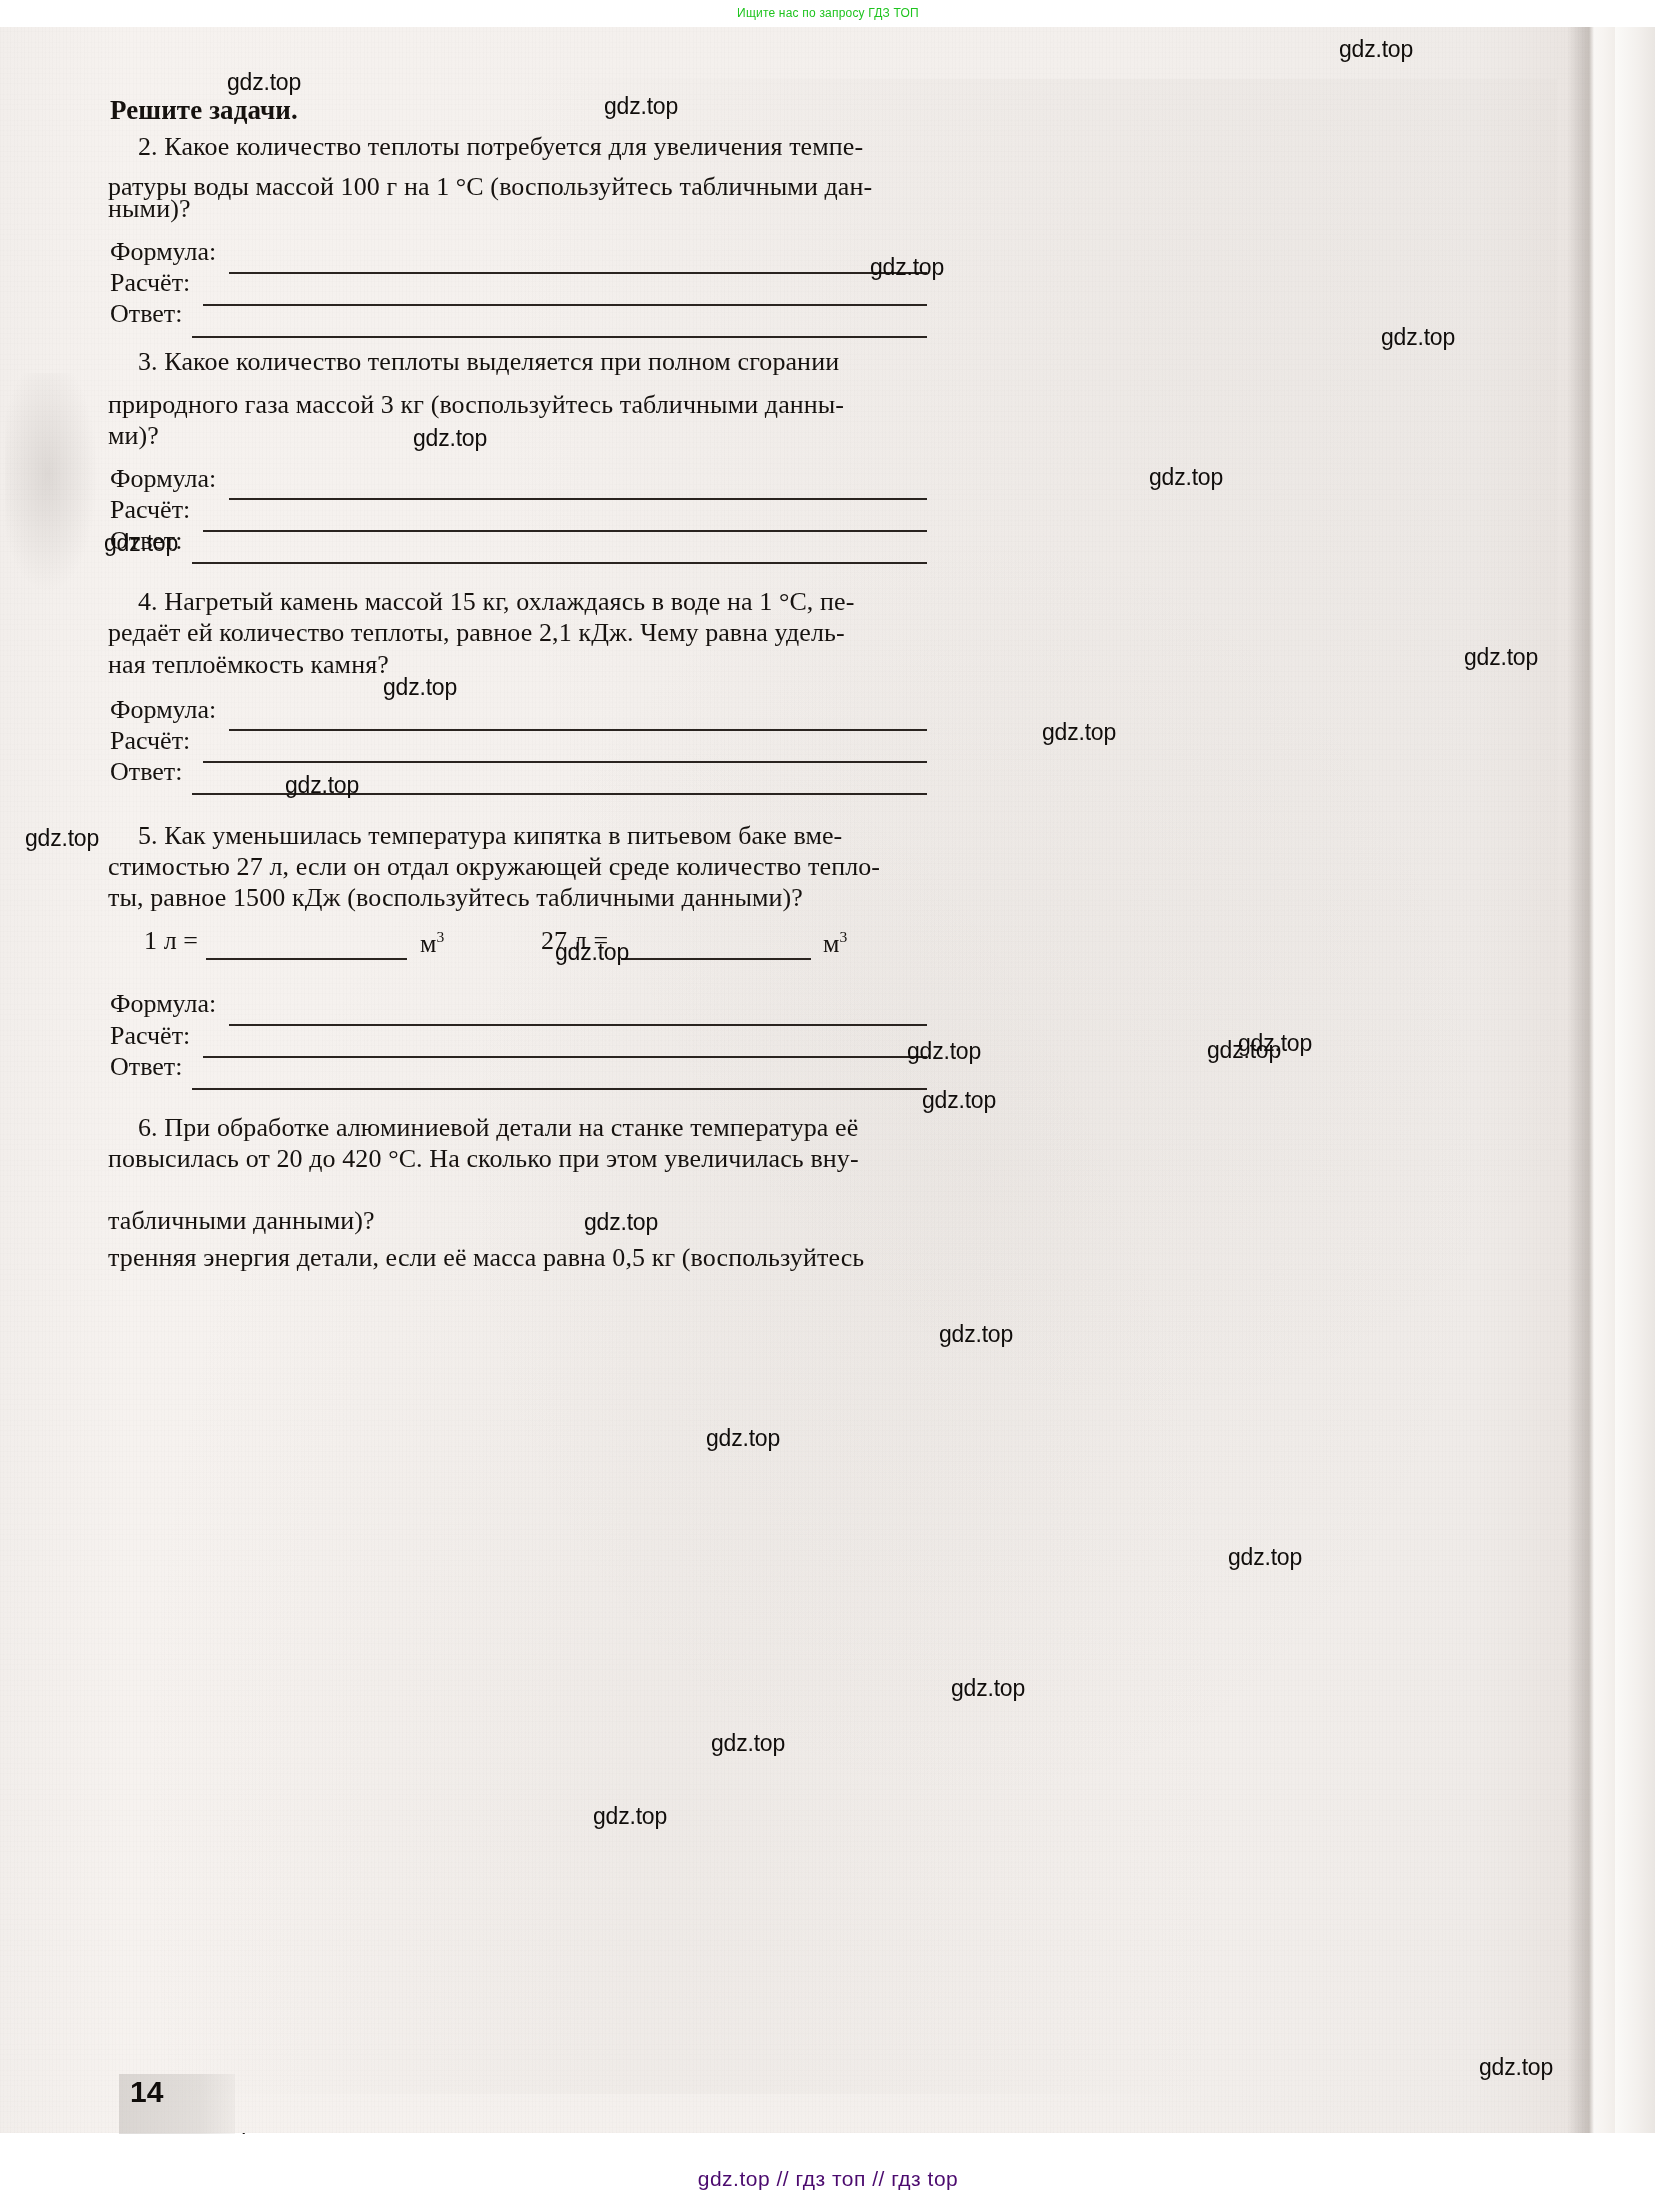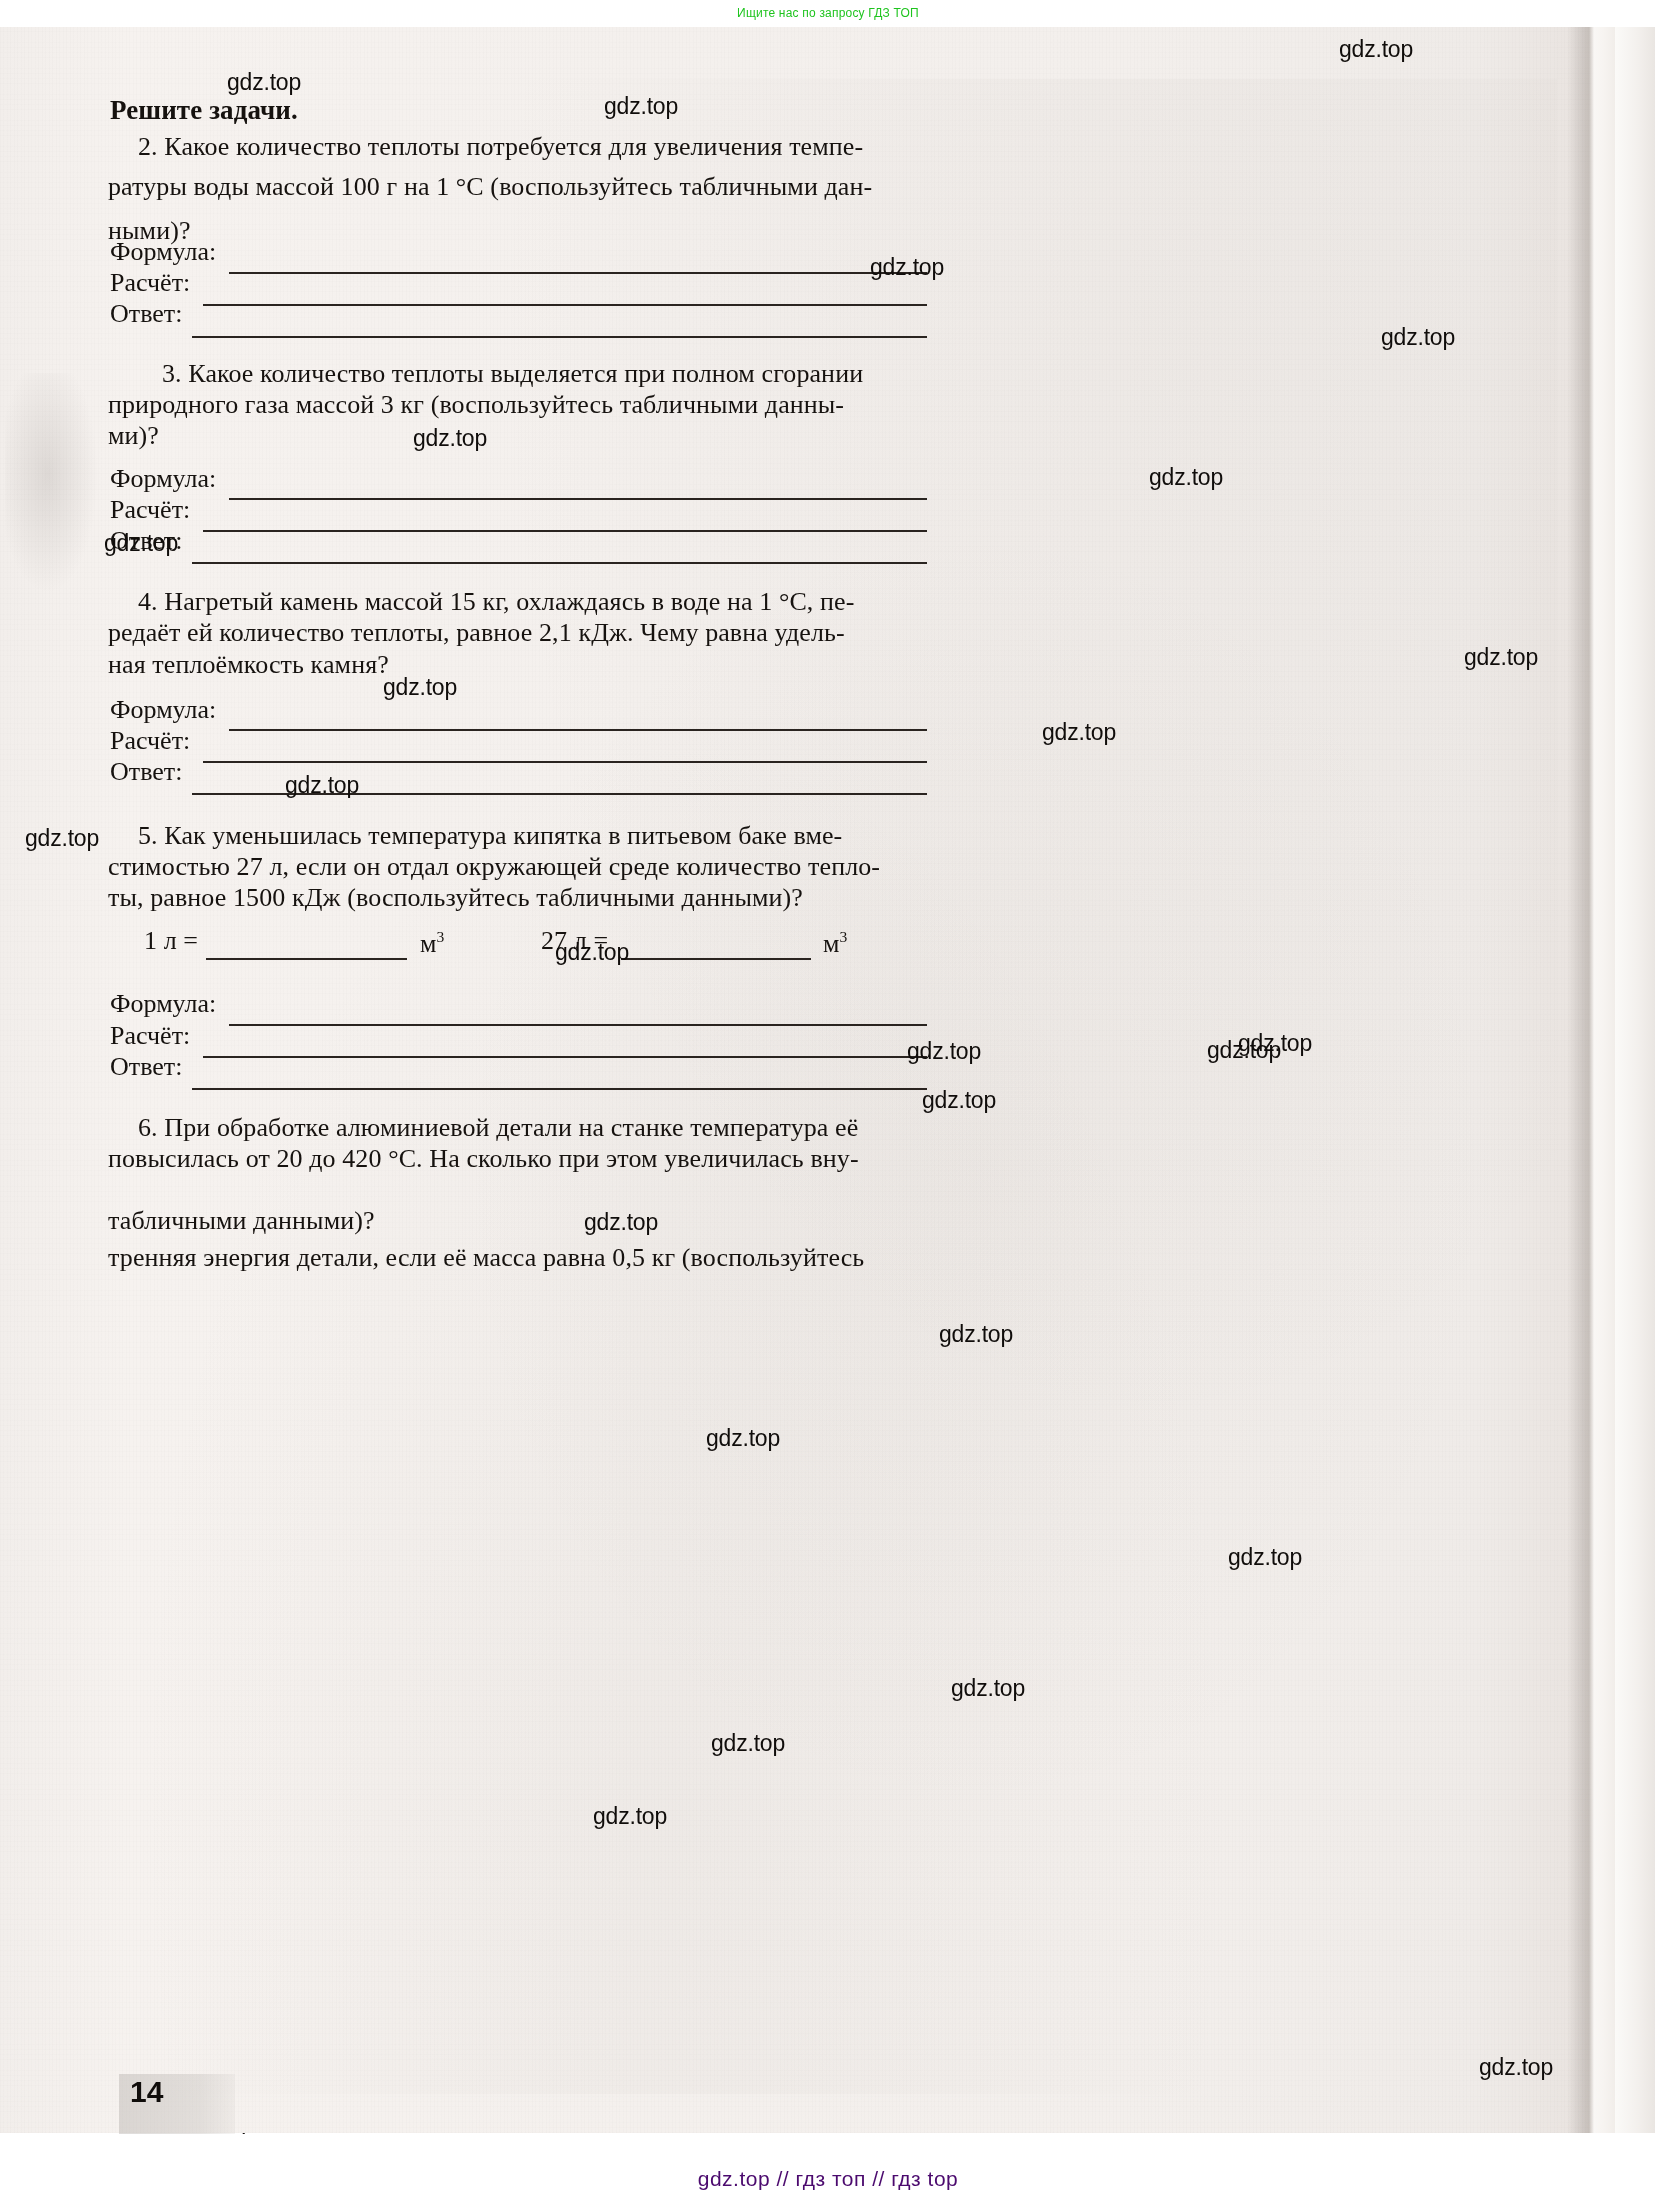--- a/index.html
+++ b/index.html
@@ -156,34 +156,34 @@
 <div id="page-curl"></div>
 <div id="page-curl2"></div>
 
 <div id="content">
 
   <div class="txt body-line bold" style="left:110px;top:68px;font-size:27px;">Решите задачи.</div>
 
   <div>
     <div class="txt body-line" style="left:138px;top:105px;">2. Какое количество теплоты потребуется для увеличения темпе-</div>
     <div class="txt body-line" style="left:108px;top:145px;">ратуры воды массой 100 г на 1 °C (воспользуйтесь табличными дан-</div>
-    <div class="txt body-line" style="left:108px;top:167px;margin-top:22px;">ными)?</div>
+    <div class="txt body-line" style="left:108px;top:167px;">ными)?</div>
 
     <div class="lbl" style="left:110px;top:210px;">Формула:</div>
     <div class="rule" style="left:229px;top:245px;width:698px;"></div>
 
     <div class="lbl" style="left:110px;top:241px;">Расчёт:</div>
     <div class="rule" style="left:203px;top:277px;width:724px;"></div>
 
     <div class="lbl" style="left:110px;top:272px;">Ответ:</div>
     <div class="rule" style="left:192px;top:309px;width:735px;"></div>
   </div>
 
   <div>
-    <div class="txt body-line" style="left:138px;top:332px;margin-left:24px;">3. Какое количество теплоты выделяется при полном сгорании</div>
+    <div class="txt body-line" style="left:138px;top:320px;">3. Какое количество теплоты выделяется при полном сгорании</div>
     <div class="txt body-line" style="left:108px;top:363px;">природного газа массой 3 кг (воспользуйтесь табличными данны-</div>
     <div class="txt body-line" style="left:108px;top:394px;">ми)?</div>
 
     <div class="lbl" style="left:110px;top:437px;">Формула:</div>
     <div class="rule" style="left:229px;top:471px;width:698px;"></div>
 
     <div class="lbl" style="left:110px;top:468px;">Расчёт:</div>
     <div class="rule" style="left:203px;top:503px;width:724px;"></div>
 
     <div class="lbl" style="left:110px;top:499px;">Ответ:</div>

